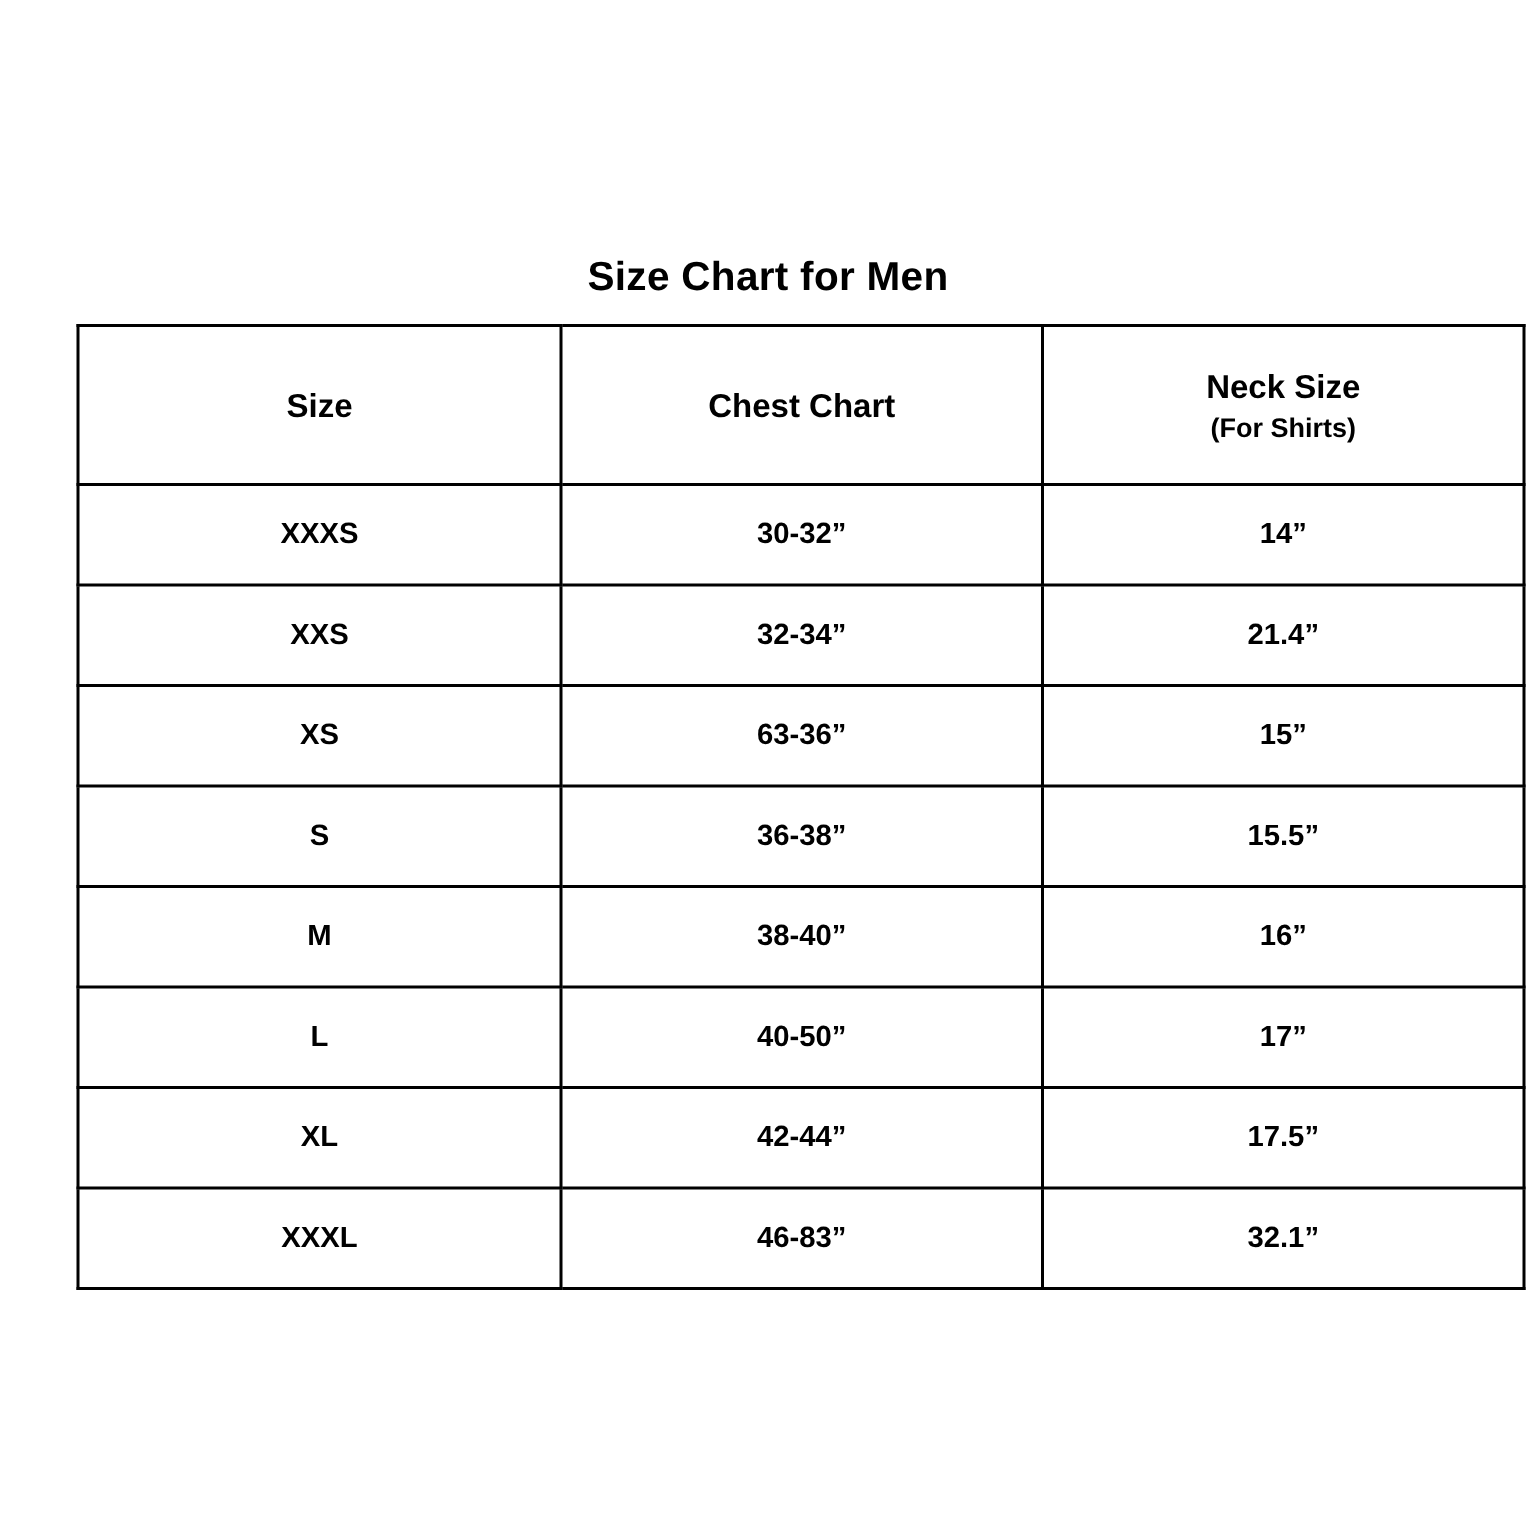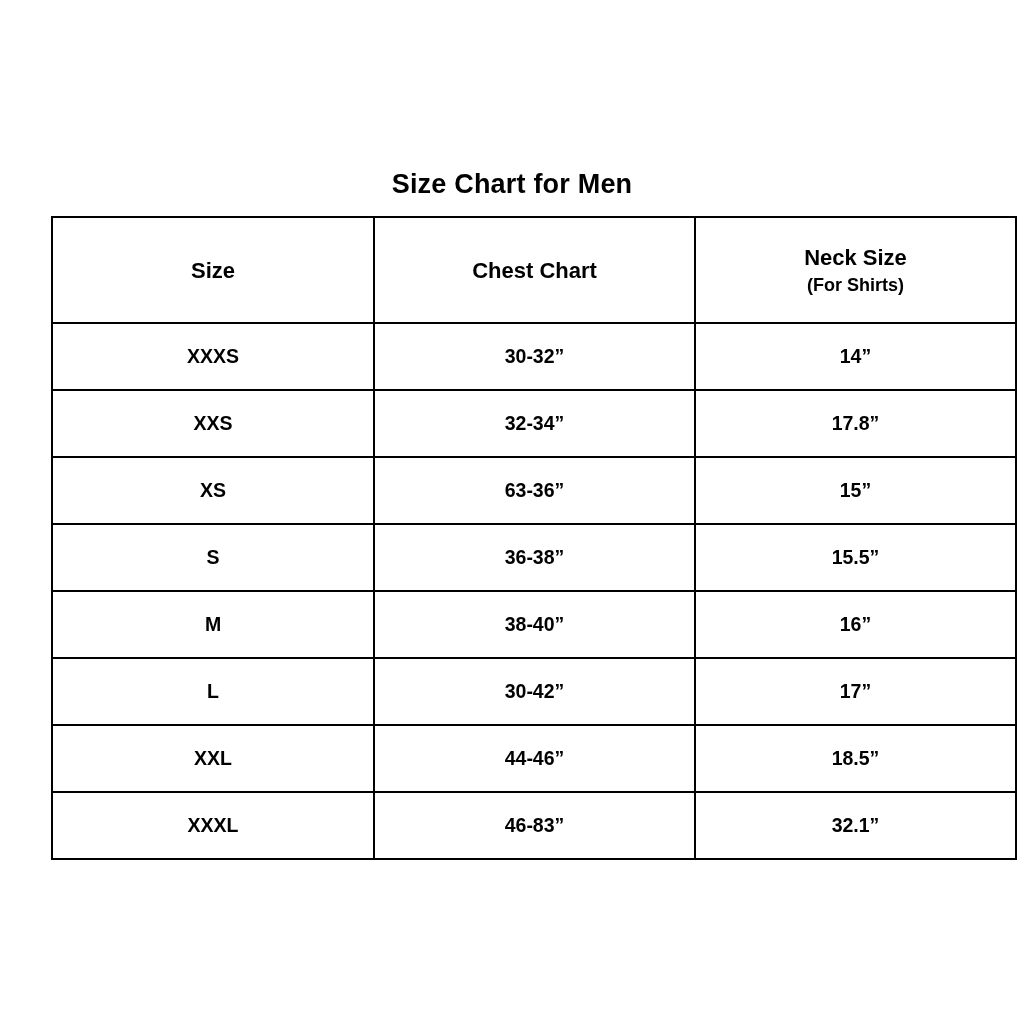--- a/index.html
+++ b/index.html
@@ -93,46 +93,46 @@
       </thead>
       <tbody>
         <tr>
           <td>XXXS</td>
           <td>30-32”</td>
           <td>14”</td>
         </tr>
         <tr>
           <td>XXS</td>
           <td>32-34”</td>
-          <td>17.8”</td>
+          <td>21.4”</td>
         </tr>
         <tr>
           <td>XS</td>
           <td>63-36”</td>
           <td>15”</td>
         </tr>
         <tr>
           <td>S</td>
           <td>36-38”</td>
           <td>15.5”</td>
         </tr>
         <tr>
           <td>M</td>
           <td>38-40”</td>
           <td>16”</td>
         </tr>
         <tr>
           <td>L</td>
-          <td>30-42”</td>
+          <td>40-50”</td>
           <td>17”</td>
         </tr>
         <tr>
-          <td>XXL</td>
-          <td>44-46”</td>
-          <td>18.5”</td>
+          <td>XL</td>
+          <td>42-44”</td>
+          <td>17.5”</td>
         </tr>
         <tr>
           <td>XXXL</td>
           <td>46-83”</td>
           <td>32.1”</td>
         </tr>
       </tbody>
     </table>
   </div>
 

